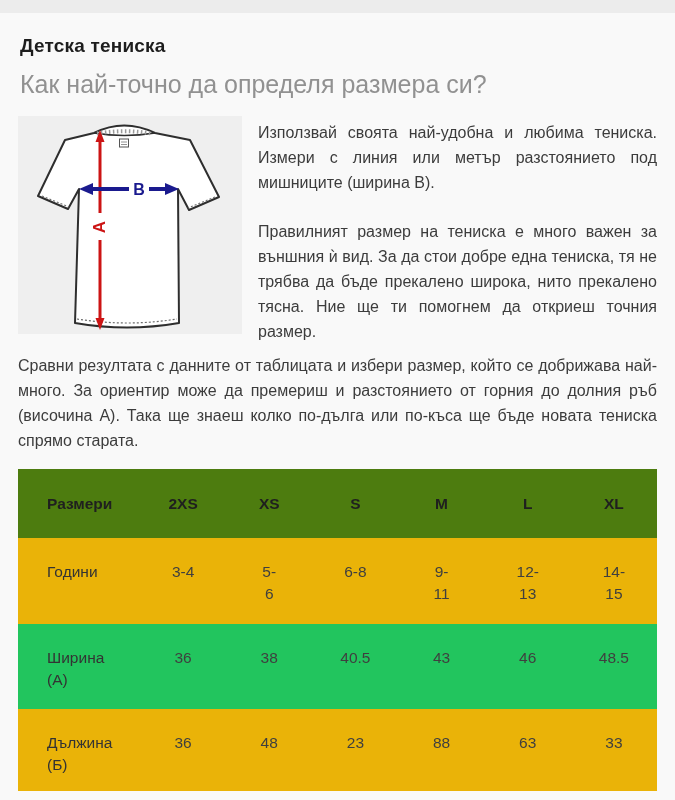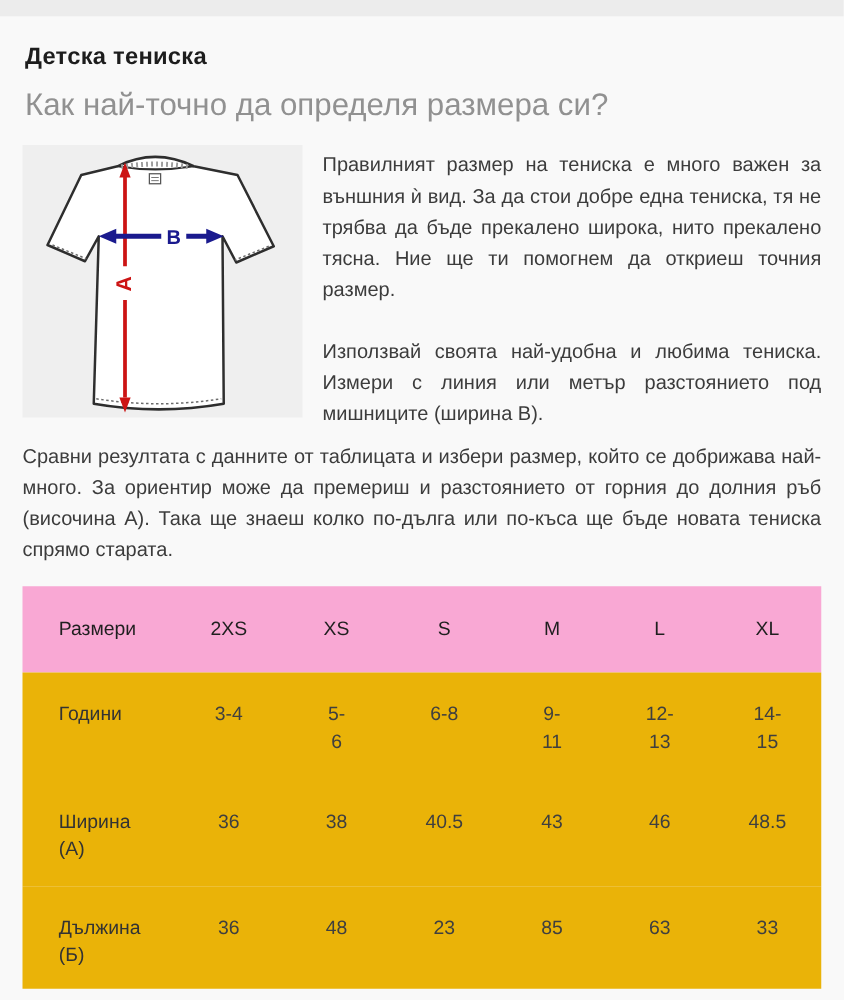--- a/index.html
+++ b/index.html
@@ -44,28 +44,28 @@
   .intro-text p:first-child { margin-top: 4px; }
   .intro-text p + p { margin-top: 24px; }
   p.full-para { margin-top: 9px; }
 
   .size-table { margin-top: 16px; width: 639px; font-size: 15.5px; }
   .trow {
     display: grid;
     grid-template-columns: 122px repeat(6, 1fr);
   }
   .trow.thead {
-    background: #f9a8d4;
+    background: #4d7c0f;
     height: 69px;
     align-items: center;
-    font-weight: 400; color: #222;
+    font-weight: 700; color: #222;
   }
   .trow.tbody-row { padding-top: 23px; }
   .row-white { background: #eab308; }
-  .row-gray  { background: #eab308; }
+  .row-gray  { background: #22c55e; }
   .row-h1 { height: 86px; }
   .row-h2 { height: 85px; }
   .row-h3 { height: 82px; }
   .tcell {
     white-space: pre-line;
     line-height: 22px;
     text-align: center;
     color: #3f3f3f;
   }
   .tcell.label {
@@ -117,22 +117,22 @@
           <polygon points="61,73 75,67 75,79" fill="currentColor"></polygon>
           <line x1="73" y1="73" x2="111" y2="73" stroke="currentColor" stroke-width="4"></line>
           <text x="121" y="79" text-anchor="middle" font-size="16" font-weight="bold" fill="currentColor">B</text>
           <line x1="131" y1="73" x2="148" y2="73" stroke="currentColor" stroke-width="4"></line>
           <polygon points="161,73 147,67 147,79" fill="currentColor"></polygon>
         </g>
       </svg>
     </div>
 
     <div class="intro-text">
+      <p>Използвай своята най-удобна и любима тениска. Измери с линия или метър разстоянието под мишниците (ширина B).</p>
       <p>Правилният размер на тениска е много важен за външния ѝ вид. За да стои добре една тениска, тя не трябва да бъде прекалено широка, нито прекалено тясна. Ние ще ти помогнем да откриеш точния размер.</p>
-      <p>Използвай своята най-удобна и любима тениска. Измери с линия или метър разстоянието под мишниците (ширина B).</p>
     </div>
   </div>
 
   <p class="full-para">Сравни резултата с данните от таблицата и избери размер, който се добрижава най-много. За ориентир може да премериш и разстоянието от горния до долния ръб (височина А). Така ще знаеш колко по-дълга или по-къса ще бъде новата тениска спрямо старата.</p>
 
   <div class="size-table">
 
     <div class="trow thead">
       <div class="tcell label">Размери</div>
       <div class="tcell">2XS</div>
@@ -167,19 +167,19 @@
       <div class="tcell">46</div>
       <div class="tcell">48.5</div>
     </div>
 
     <div class="trow tbody-row row-white row-h3">
       <div class="tcell label">Дължина
 (Б)</div>
       <div class="tcell">36</div>
       <div class="tcell">48</div>
       <div class="tcell">23</div>
-      <div class="tcell">85</div>
+      <div class="tcell">88</div>
       <div class="tcell">63</div>
       <div class="tcell">33</div>
     </div>
 
   </div>
 </div>
 
 </body></html>

